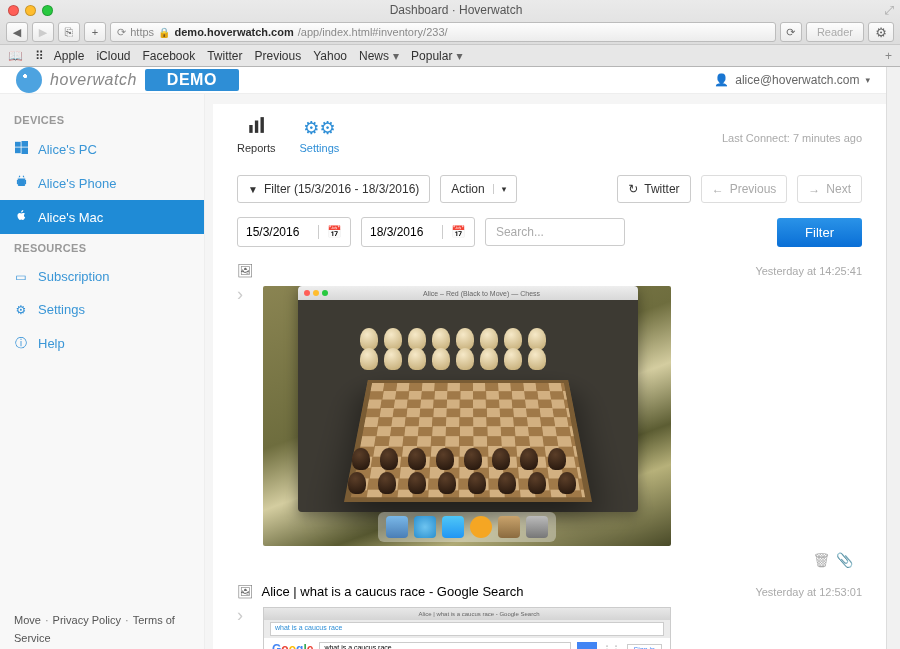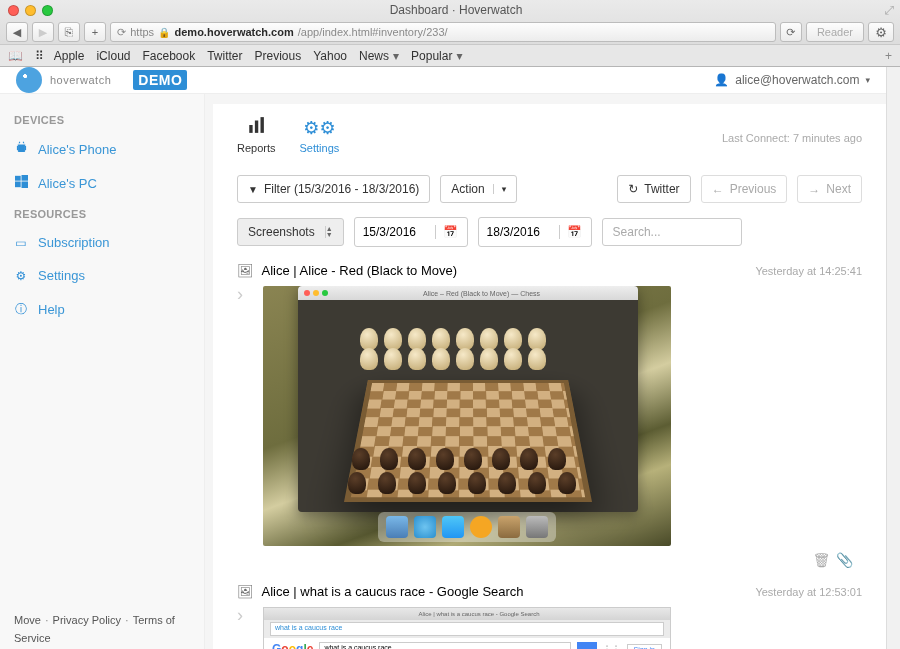--- a/index.html
+++ b/index.html
@@ -27,22 +27,22 @@
 .favbar .grid{letter-spacing:-2px}
 .favbar .drop{color:#666;margin-left:-8px}
 
 
 .page { display:flex; height:calc(649px - 66px); }
 .scrollbar { width:14px; background:#f1f1f1; border-left:1px solid #ddd; }
 .wrap { flex:1; display:flex; flex-direction:column; }
 
 .header { height:42px; background:#fff; display:flex; align-items:center; padding:0 16px; border-bottom:1px solid #eee; }
 .owl { width:26px; height:26px; border-radius:50%; background:radial-gradient(circle at 35% 35%, #fff 8%, #4da3e0 9%); position:relative; margin-right:8px; }
-.brand { font-size:11px; color:#888; letter-spacing:0.5px; }
-.demo { background:#2e8ed6; color:#fff; font-size:14px; font-weight:700; padding:2px 5px; border-radius:2px; margin-left:22px; letter-spacing:.5px; }
+.brand { font-size:16px; color:#888; letter-spacing:0.5px;font-style:italic; }
+.demo { background:#2e8ed6; color:#fff; font-size:16px; font-weight:700; padding:2px 22px; border-radius:2px; margin-left:8px; letter-spacing:.5px; }
 .user { margin-left:auto; color:#666; font-size:12px; display:flex; align-items:center; gap:6px; }
 .user .caret{font-size:9px}
 
 .body { flex:1; display:flex; background:#f5f5f5; }
 
 .side { width:205px; background:#f8f8f8; border-right:1px solid #eee; display:flex; flex-direction:column; padding-top:12px; }
 .side h6 { font-size:11px; color:#999; font-weight:700; padding:8px 14px 6px; letter-spacing:.3px; }
 .sitem { display:flex; align-items:center; gap:10px; padding:9px 14px; color:#3a96d6; font-size:13px; cursor:pointer; }
 .sitem.active { background:#1f8bd6; color:#fff; }
 .sicon { width:14px; text-align:center; font-size:12px; }
@@ -174,35 +174,41 @@
     <span>alice@hoverwatch.com</span>
     <span class="caret">▾</span>
   </div>
 </div>
 
 <div class="body">
 
 <div class="side">
   <h6>DEVICES</h6>
   <div class="sitem">
-    <span class="sicon and"><svg class="mono" viewBox="0 0 16 16">
-                <path d="M4 5h8v7a1 1 0 0 1-1 1H5a1 1 0 0 1-1-1zM3 6v5M13 6v5M5 3l1-2M11 3l-1-2" stroke="currentColor" stroke-width="1.3" fill="currentColor"></path>
-                <circle cx="6" cy="3" r=".6" fill="#fff"></circle>
-                <circle cx="10" cy="3" r=".6" fill="#fff"></circle>
-              </svg></span>
-    <span>Alice's Phone</span>
-  </div>
-  <div class="sitem">
     <span class="sicon win"><svg class="mono" viewBox="0 0 16 16">
                 <rect x="0" y="1" width="7" height="6"></rect>
                 <rect x="8" y="0" width="8" height="7"></rect>
                 <rect x="0" y="8" width="7" height="7"></rect>
                 <rect x="8" y="8" width="8" height="8"></rect>
               </svg></span>
     <span>Alice's PC</span>
+  </div>
+  <div class="sitem">
+    <span class="sicon and"><svg class="mono" viewBox="0 0 16 16">
+                <path d="M4 5h8v7a1 1 0 0 1-1 1H5a1 1 0 0 1-1-1zM3 6v5M13 6v5M5 3l1-2M11 3l-1-2" stroke="currentColor" stroke-width="1.3" fill="currentColor"></path>
+                <circle cx="6" cy="3" r=".6" fill="#fff"></circle>
+                <circle cx="10" cy="3" r=".6" fill="#fff"></circle>
+              </svg></span>
+    <span>Alice's Phone</span>
+  </div>
+  <div class="sitem active">
+    <span class="sicon"><svg class="mono" viewBox="0 0 16 16">
+                <path d="M11 8c0-1.5 1.2-2.2 1.2-2.2-1-.9-2-.8-2.4-.8-.9 0-1.5.6-2 .6s-1.1-.6-2-.6c-1.4 0-2.8 1.3-2.8 3.4 0 2.6 1.9 5 3 5 .6 0 1.1-.5 1.8-.5s1.1.5 1.8.5c1.2 0 2.6-2.1 2.9-3.3-1.1-.4-1.5-1.3-1.5-2.1zM9.5 3.4c.5-.6.8-1.5.7-2.3-.7.1-1.5.5-2 1.1-.4.5-.8 1.3-.7 2.1.8 0 1.5-.4 2-.9z"></path>
+              </svg></span>
+    <span>Alice's Mac</span>
   </div>
   <h6>RESOURCES</h6>
   <div class="sitem">
     <span class="sicon" style="color:#2e8ed6">▭</span>
     <span>Subscription</span>
   </div>
   <div class="sitem">
     <span class="sicon" style="color:#2e8ed6">⚙</span>
     <span>Settings</span>
   </div>
@@ -253,43 +259,36 @@
       <span>←</span>
       <span>Previous</span>
     </div>
     <div class="btn disabled">
       <span>→</span>
       <span>Next</span>
     </div>
   </div>
 
   <div class="row">
-    <div class="btn sel">
-      <span>Screenshots</span>
-      <span class="stepper">
-                <span>▲</span>
-                <span>▼</span>
-              </span>
-    </div>
     <div class="datein">
       <input value="15/3/2016" style="">
       <span class="cal">📅</span>
     </div>
     <div class="datein">
       <input value="18/3/2016" style="">
       <span class="cal">📅</span>
     </div>
     <input class="searchin" placeholder="Search..." style="">
     <div class="spacer"></div>
+    <button class="filterbtn">Filter</button>
   </div>
 
   <div class="entry">
     <div class="ehead">
       <span class="picicon">🖼</span>
-      <span>Alice | Alice - Red (Black to Move)</span>
       <span class="etime">Yesterday at 14:25:41</span>
     </div>
     <span class="chev">›</span>
     <div class="thumb">
       <div class="grass"></div>
       <div class="macwin">
         <div class="macbar">
           <div class="d dr"></div>
                   <div class="d dy"></div>
                   <div class="d dg"></div>

